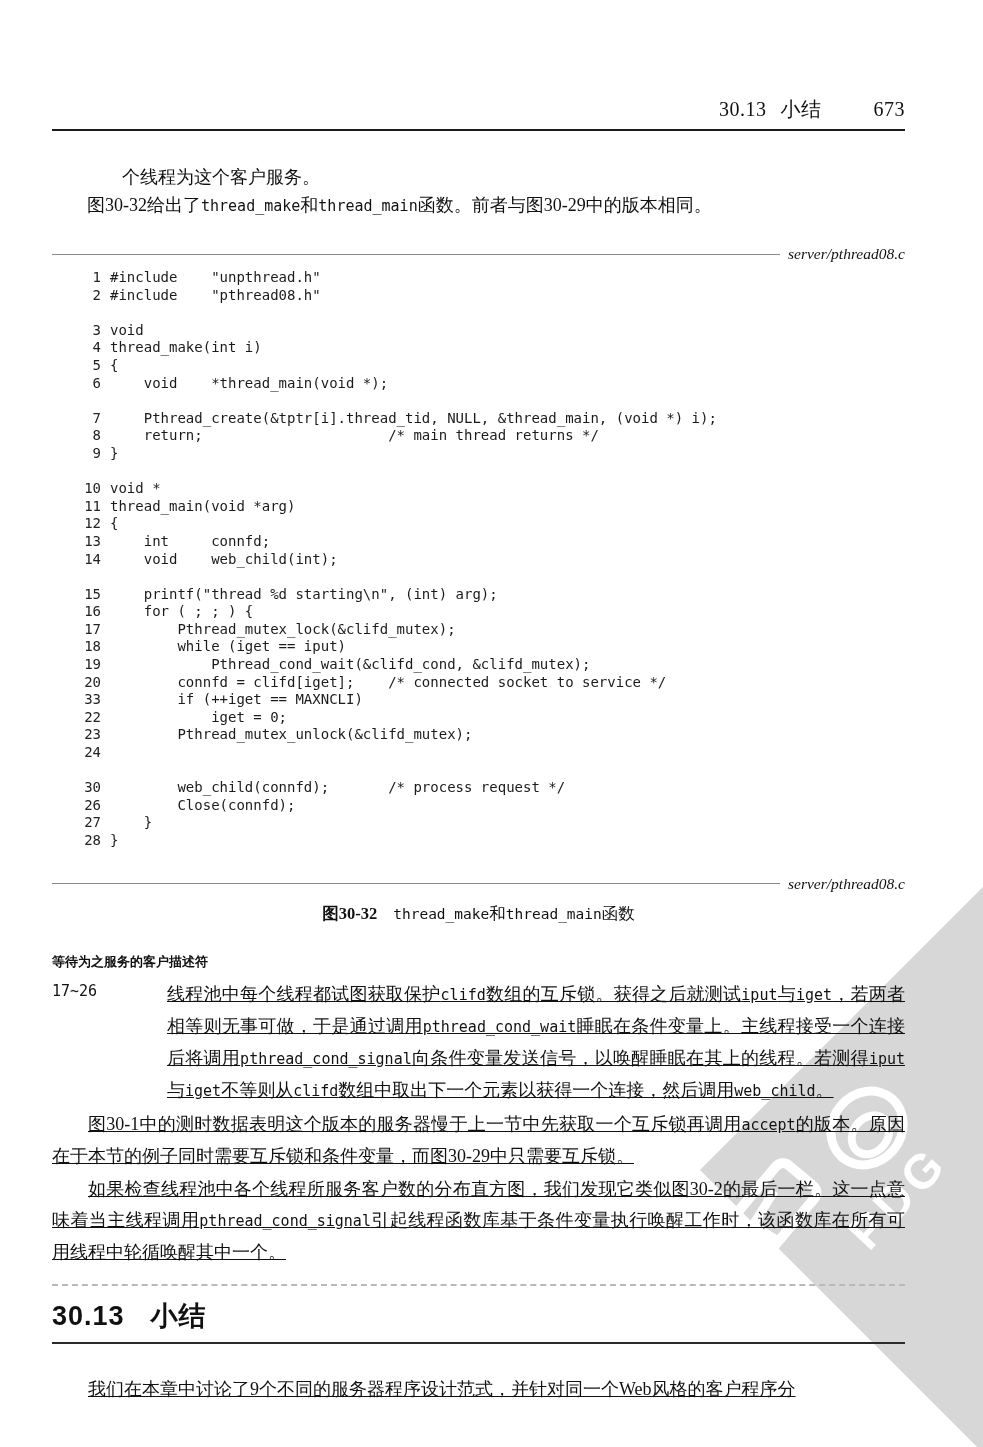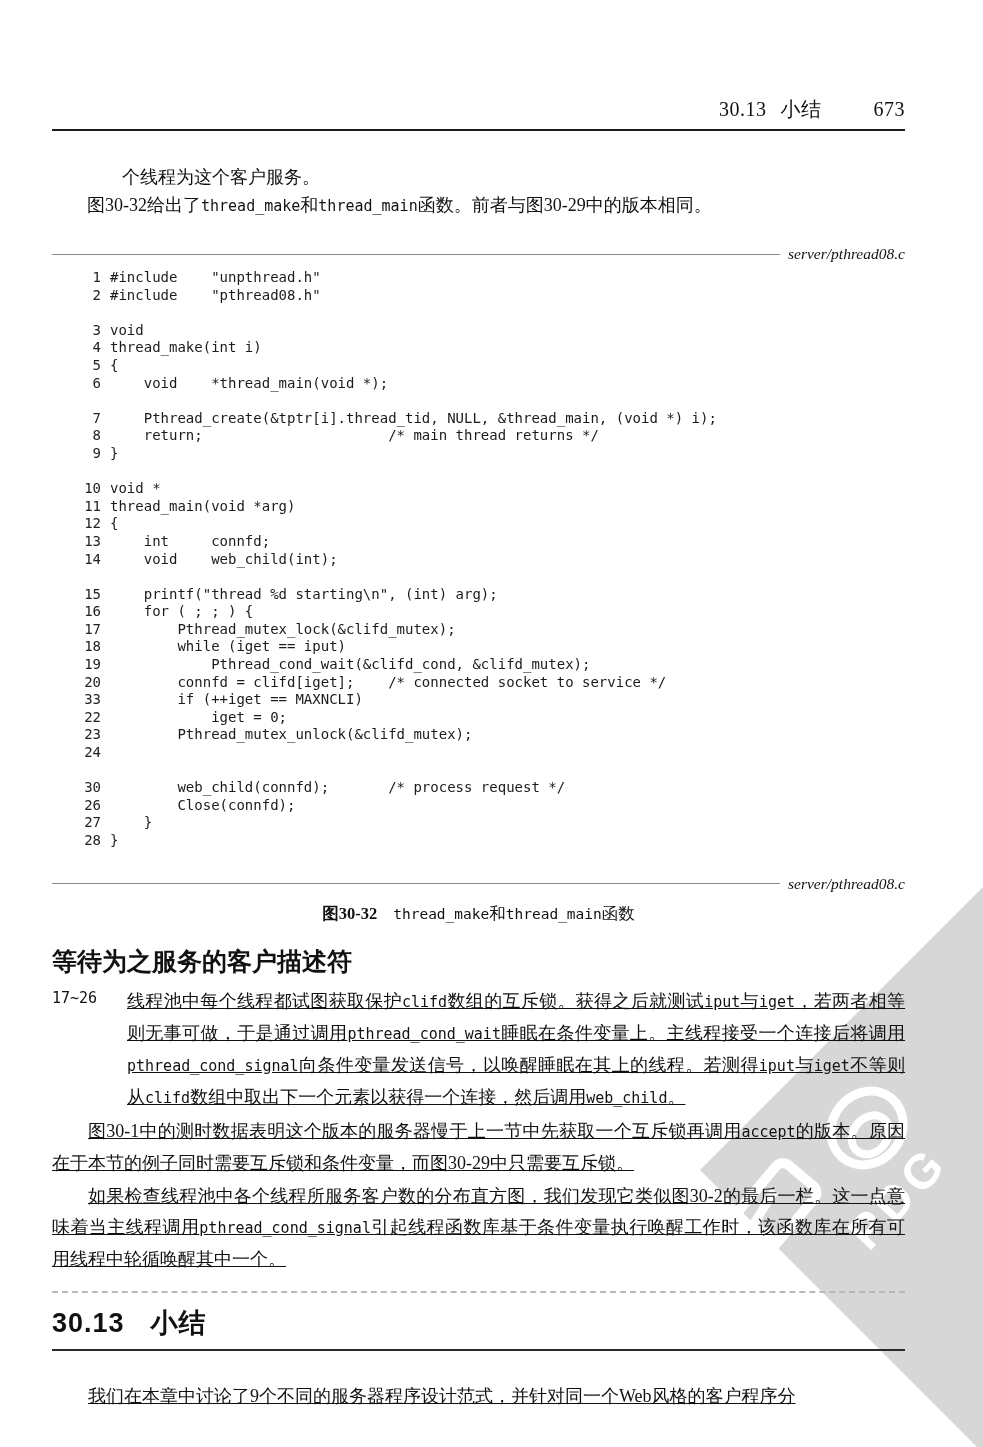--- a/index.html
+++ b/index.html
@@ -78,36 +78,37 @@
   .caption {
     text-align: center;
     margin-top: 10px;
     font-size: 16.5px;
   }
   .caption .fig-label { font-weight: bold; margin-right: 16px; }
   .caption .code-inline { font-size: 14.5px; }
 
   
   .subhead {
-    margin-top: 20px;
+    margin-top: 28px;
     font-family: "Liberation Sans", "DejaVu Sans", sans-serif;
     font-weight: bold;
-    font-size: 25px;
+    font-size: 13px;
   }
 
   
   .body-par {
     font-size: 18px;
     line-height: 31px;
     text-align: justify;
     text-decoration: underline;
   }
   .par-lines {
     display: flex;
     margin-top: 8px;
+    gap: 40px;
   }
   .par-lines .marg-label {
     flex: none;
     width: 75px;
     font-family: "DejaVu Sans Mono", "Liberation Mono", monospace;
     font-size: 15px;
     padding-top: 3px;
   }
   .par-lines .hang-text { flex: 1; }
   .indent2 { text-indent: 36px; margin-top: 2px; }

